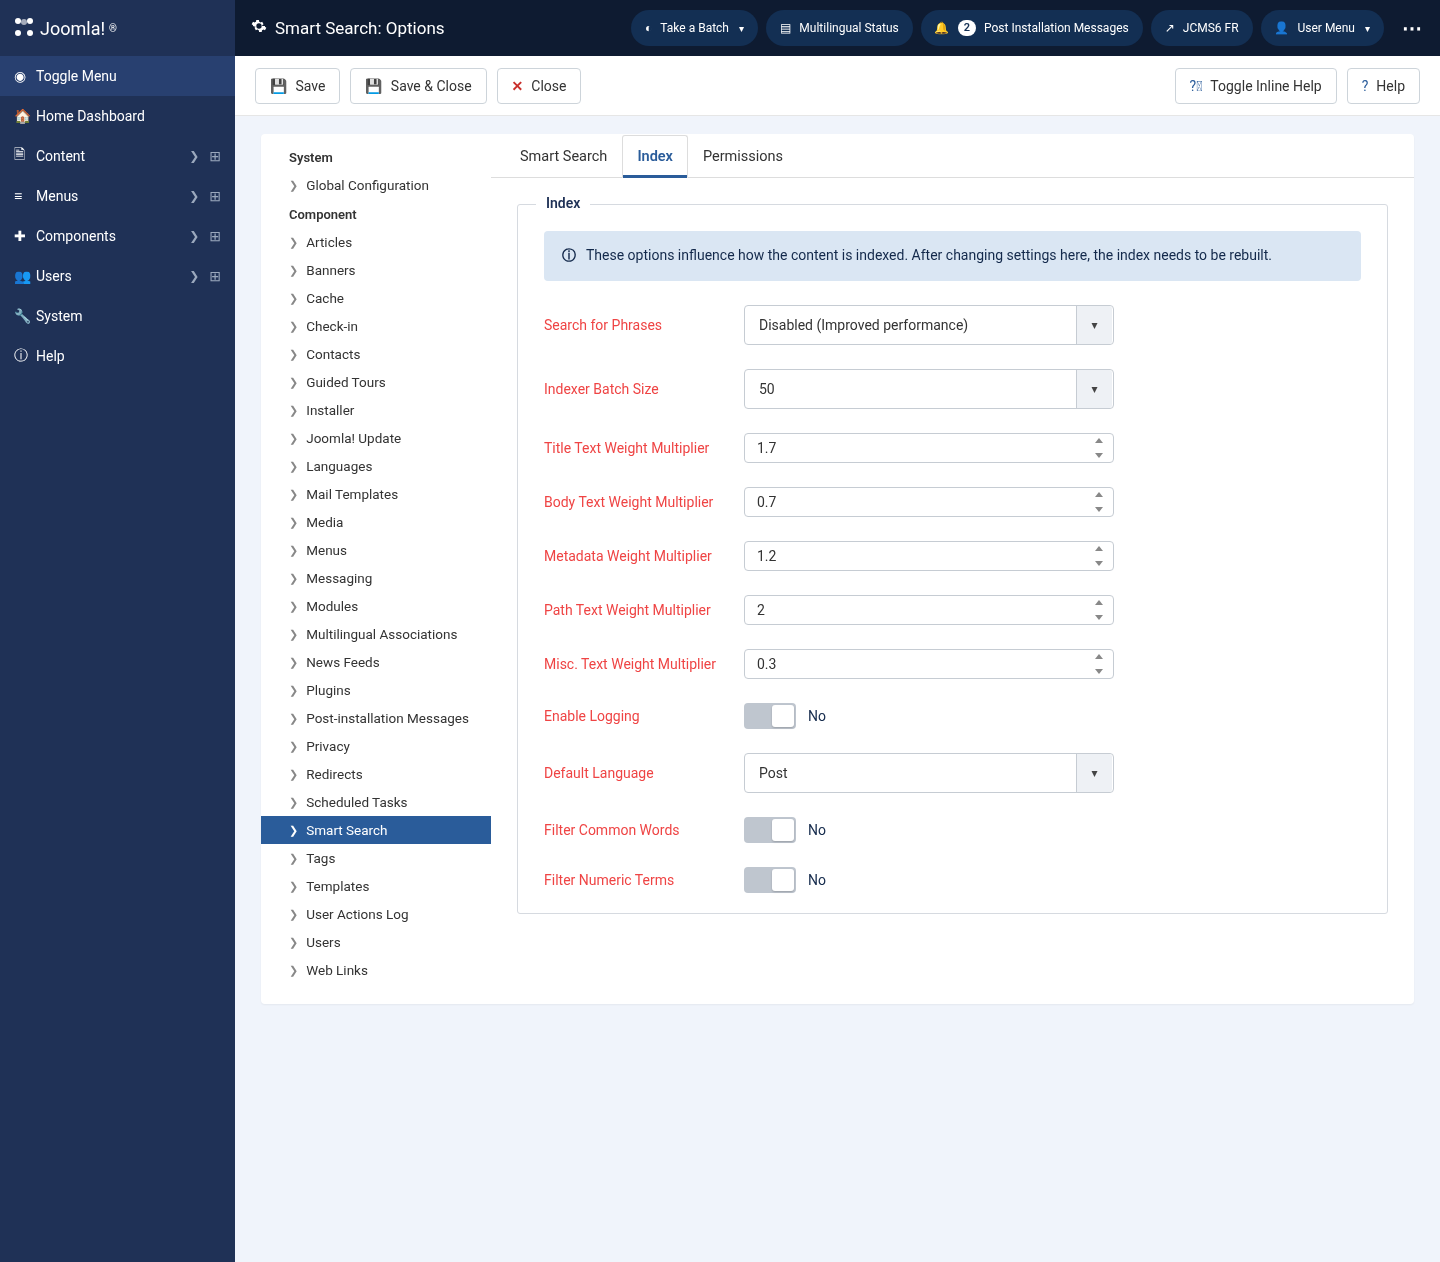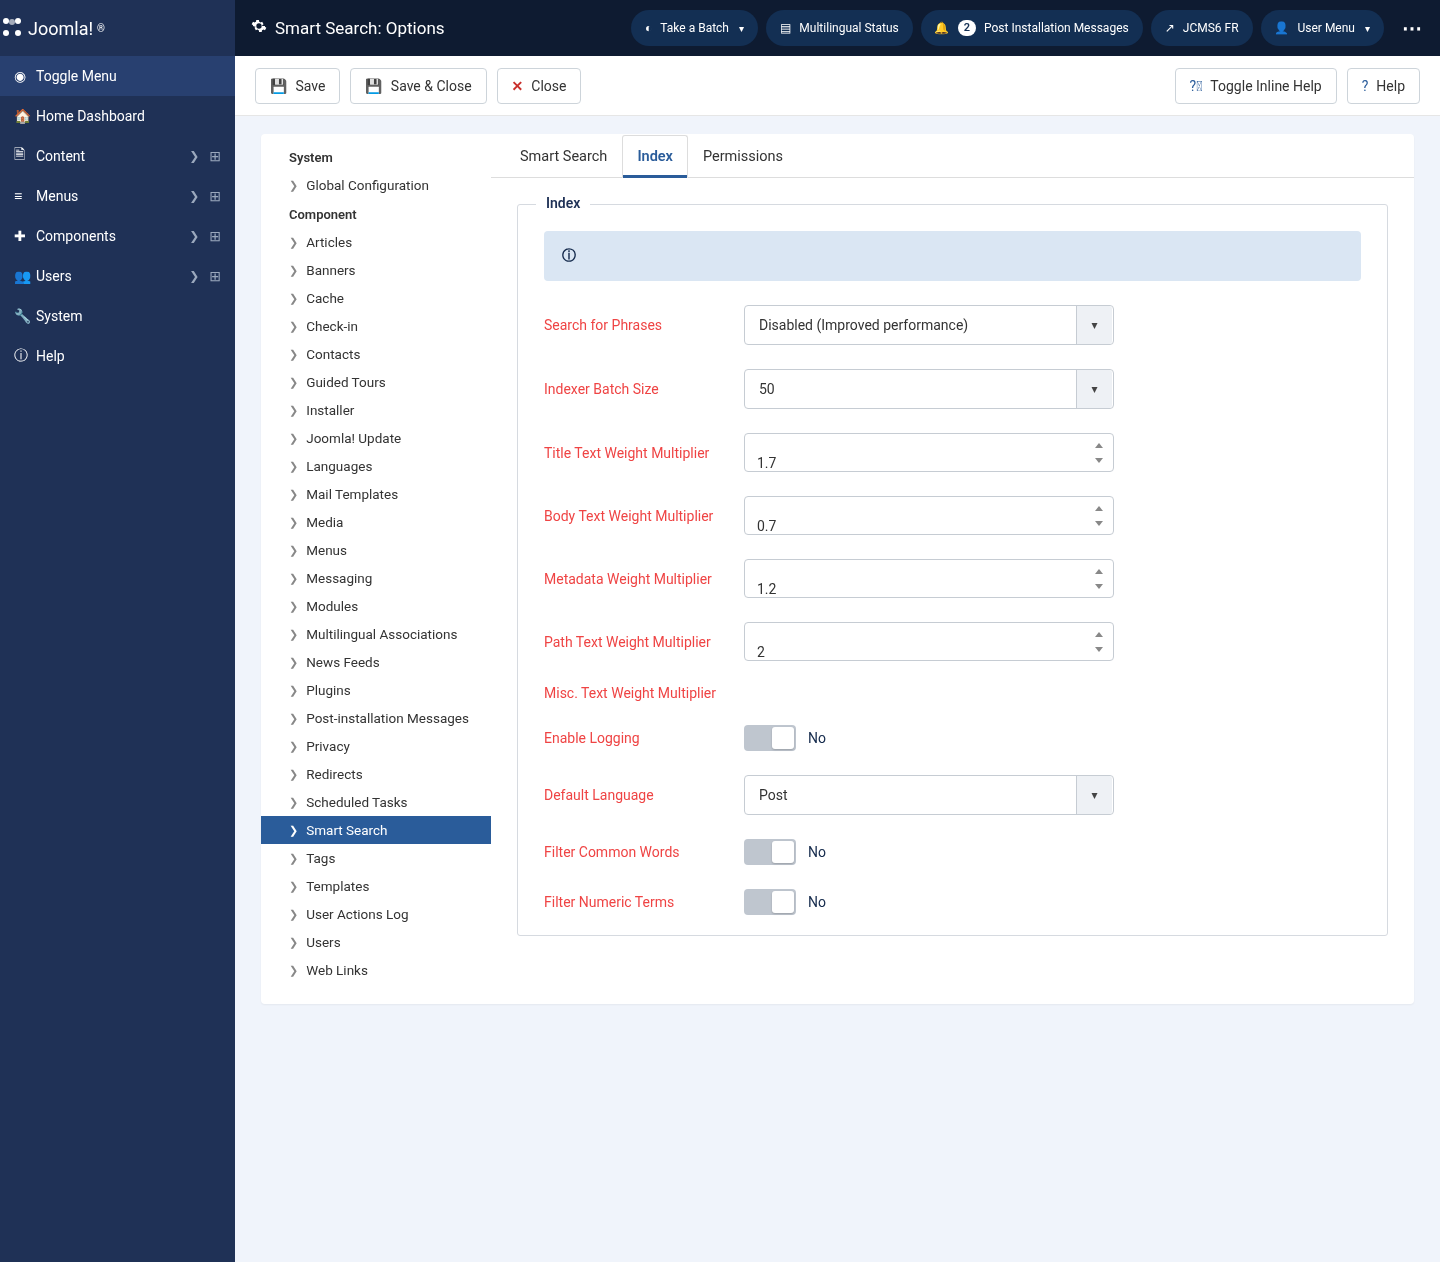--- a/index.html
+++ b/index.html
@@ -1,20 +1,20 @@
 <!DOCTYPE html>
 <html><head>
 <meta charset="utf-8">
 <style>
   * { box-sizing: border-box; margin: 0; padding: 0; }
   body { font-family: -apple-system, BlinkMacSystemFont, "Segoe UI", Roboto, sans-serif; font-size: 14px; color: #333; background: #f0f4fb; width:1440px; height:1262px; overflow:hidden; }
 
   
   .topbar { height: 56px; background: #0e1b31; display: flex; align-items: center; color: #fff; }
-  .topbar-left { width: 235px; background: #1f3156; height: 56px; display:flex; align-items:center; padding-left:0;}
+  .topbar-left { width: 235px; background: #1f3156; height: 56px; display:flex; align-items:center; padding-left:12px;}
   .brand-logo { display:flex; align-items:center; gap:4px;}
   .brand-text { font-size:18px; font-weight:400; }
   .superscript { font-size:10px; vertical-align:super;}
   .topbar-title-area { display:flex; align-items:center; gap:8px; padding-left:16px; flex:0 0 auto; }
   .topbar-title-area .icon { font-size:16px; color:#fff;}
   .topbar-title { font-size:17px; font-weight:400; color:#fff;}
   .topbar-spacer { flex:1; }
   .topbar-pills { display:flex; align-items:center; gap:8px; padding-right:8px;}
   .pill { background:#132f53; color:#fff; border-radius:20px; height:36px; display:flex; align-items:center; padding:0 14px; font-size:12px; gap:8px; cursor:pointer; }
   .pill .chev { font-size:10px; margin-left:2px;}
@@ -67,21 +67,21 @@
   .info-box { background:#dae6f3; color:#13294b; padding:16px 18px; border-radius:4px; font-size:14px; display:flex; gap:10px; }
   .info-box .i { font-weight:bold; color:#13294b;}
 
   .form-row { display:flex; align-items:center; margin-top:24px;}
   .form-row .label { width:200px; font-size:14px; color:#ef4444; }
   .form-row .control { flex:1; max-width:370px; }
 
   .select-ctl { display:flex; align-items:center; justify-content:space-between; height:40px; border:1px solid #c6ccd3; border-radius:4px; padding:0 10px 0 14px; font-size:14px; background:#fff; }
   .select-ctl .arrow-box { background:#eef1f5; width:36px; height:38px; margin:-0px -9px -0px 0; display:flex; align-items:center; justify-content:center; border-left:1px solid #c6ccd3; border-radius:0 3px 3px 0; color:#444; font-size:12px;}
 
-  .num-input { height:39px; border:1px solid #c6ccd3; border-radius:4px; padding:0 12px; font-size:14px; width:100%; position:relative; display:flex; align-items:flex-end;}
+  .num-input { height:30px; border:1px solid #c6ccd3; border-radius:4px; padding:0 12px; font-size:14px; width:100%; position:relative; display:flex; align-items:center;}
   .num-input .spin { position:absolute; right:6px; top:50%; transform:translateY(-50%); width:14px; height:20px; }
   .spin::before, .spin::after { content:""; position:absolute; left:2px; width:0; height:0; border-left:4px solid transparent; border-right:4px solid transparent; }
   .spin::before { top:0; border-bottom:5px solid #888; }
   .spin::after  { bottom:0; border-top:5px solid #888; }
 
   .switch { width:52px; height:26px; background:#bfc6cf; border-radius:4px; position:relative; display:inline-block; vertical-align:middle; }
   .switch .knob { position:absolute; right:2px; top:2px; width:22px; height:22px; background:#fff; border-radius:3px; box-shadow:0 1px 2px rgba(0,0,0,.2);}
   .switch-row { display:flex; align-items:center; gap:12px; }
   .switch-label { font-size:14px; color:#13294b; }
 
@@ -346,20 +346,21 @@
           <div class="tab">Smart Search</div>
           <div class="tab active">Index</div>
           <div class="tab">Permissions</div>
         </div>
 
       <div class="fieldset">
         <div class="fieldset-legend">Index</div>
 
         <div class="info-box">
           <span class="i">ⓘ</span>
+          <span>These options influence how the content is indexed. After changing settings here, the index needs to be rebuilt.</span>
         </div>
 
         <div id="fields-container">
             <div class="form-row">
               <div class="label">Search for Phrases</div>
               <div class="control">
                 <div class="select-ctl">
                   <span>Disabled (Improved performance)</span>
                   <span class="arrow-box">▾</span>
                 </div>
@@ -405,20 +406,26 @@
               <div class="label">Path Text Weight Multiplier</div>
               <div class="control">
                 <div class="num-input">
                   <span>2</span>
                   <span class="spin"></span>
                 </div>
               </div>
             </div>
             <div class="form-row">
               <div class="label">Misc. Text Weight Multiplier</div>
+              <div class="control">
+                <div class="num-input">
+                  <span>0.3</span>
+                  <span class="spin"></span>
+                </div>
+              </div>
             </div>
             <div class="form-row">
               <div class="label">Enable Logging</div>
               <div class="control">
                 <div class="switch-row">
                   <span class="switch">
                     <span class="knob"></span>
                   </span>
                   <span class="switch-label">No</span>
                 </div>

